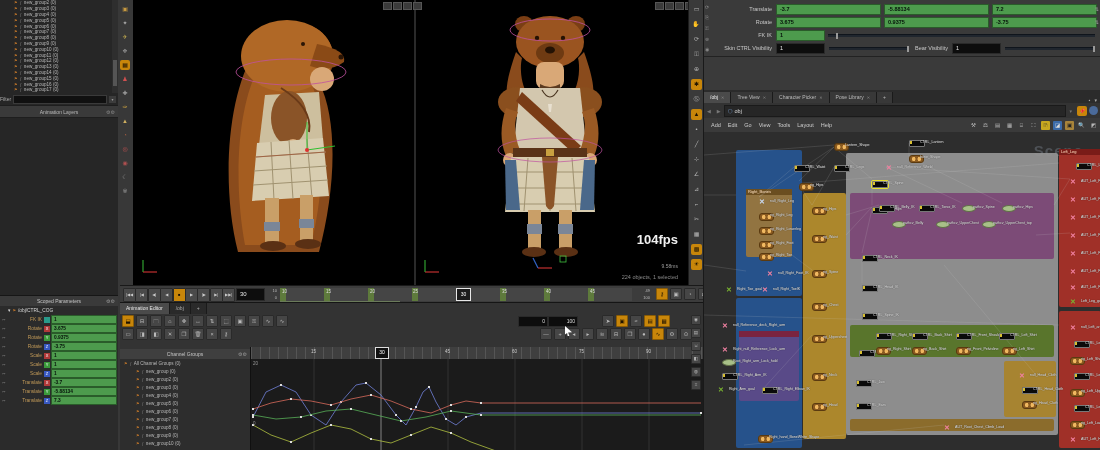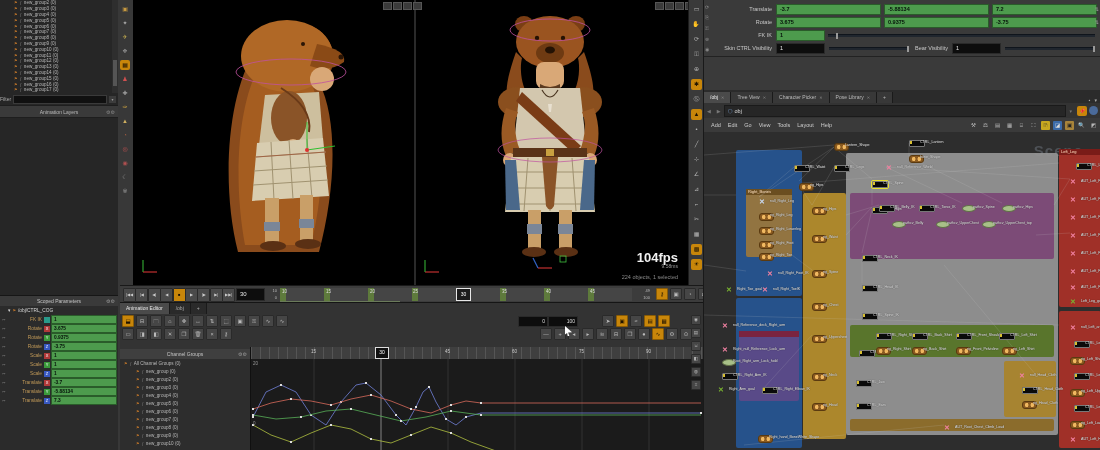--- a/index.html
+++ b/index.html
@@ -34,21 +34,21 @@
   .srow .sbar{flex:1;height:7px;background:#4d9b4d;color:#06130a;font-weight:bold;font-size:4.8px;
       line-height:7px;padding-left:2px;margin-right:1px;border:1px solid #2a5c2a;}
   
   #shelf{left:118px;top:0;width:15px;height:450px;background:#383838;border-right:1px solid #1c1c1c;}
   .shelficon{position:absolute;left:2px;width:10px;height:10px;border-radius:2px;font-size:6px;line-height:10px;text-align:center;}
   
   #viewport{left:133px;top:0;width:555px;height:285px;background:#000;}
   #vp-split{position:absolute;left:281px;top:0;width:2px;height:285px;background:#2a2a2a;}
   .vp-btns{position:absolute;top:2px;display:flex;gap:1px;}
   .vp-btns i{width:7px;height:6px;background:#3a3a3a;border:1px solid #555;}
-  #fps{position:absolute;right:10px;bottom:20px;text-align:right;color:#f0f0f0;font-size:13px;font-weight:bold;}
+  #fps{position:absolute;right:10px;bottom:38px;text-align:right;color:#f0f0f0;font-size:13px;font-weight:bold;}
   #fps-ms{position:absolute;right:10px;bottom:16px;color:#9a9a9a;font-size:5px;text-align:right;}
   #vp-status{position:absolute;right:10px;bottom:5px;color:#8a8a8a;font-size:5.5px;}
   
   #vp-toolbar{left:688px;top:0;width:15px;height:285px;background:#3a3a3a;border-left:1px solid #1c1c1c;}
   .vpt{position:absolute;left:2px;width:11px;height:11px;color:#b5b5b5;font-size:6px;line-height:11px;text-align:center;border-radius:2px;}
   .vpt.hl{background:#c8860a;color:#201400;}
   
   #playbar{left:120px;top:285px;width:583px;height:17px;background:#3c3c3c;border-top:1px solid #191919;}
   .pbtn{position:absolute;top:2px;width:11px;height:12px;background:#4a4a4a;border:1px solid #2a2a2a;color:#ccc;
         font-size:4px;text-align:center;line-height:12px;border-radius:1px;}

